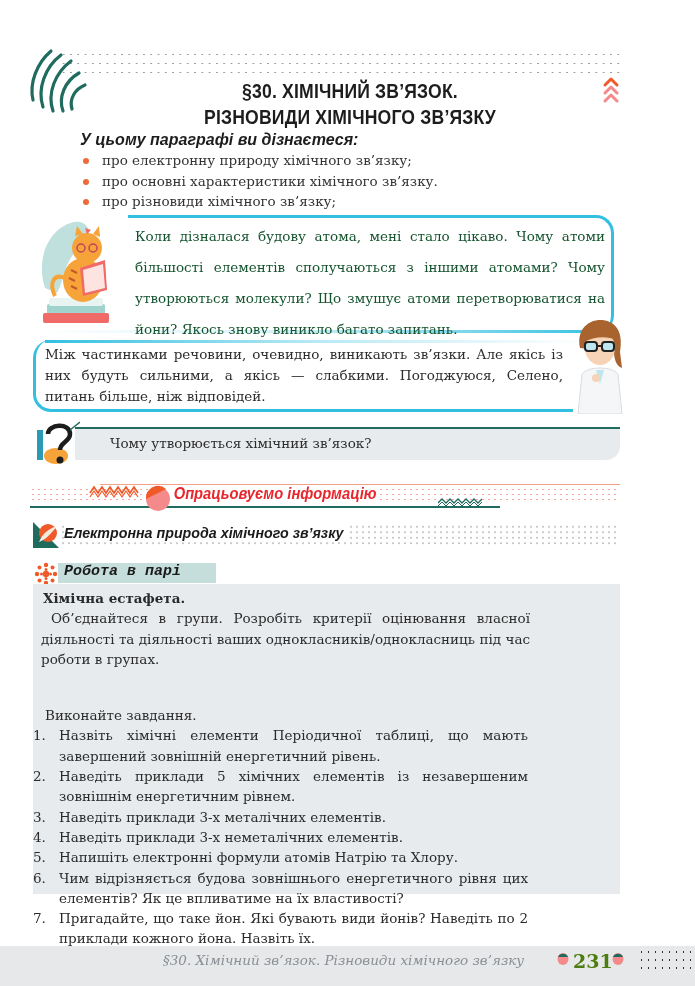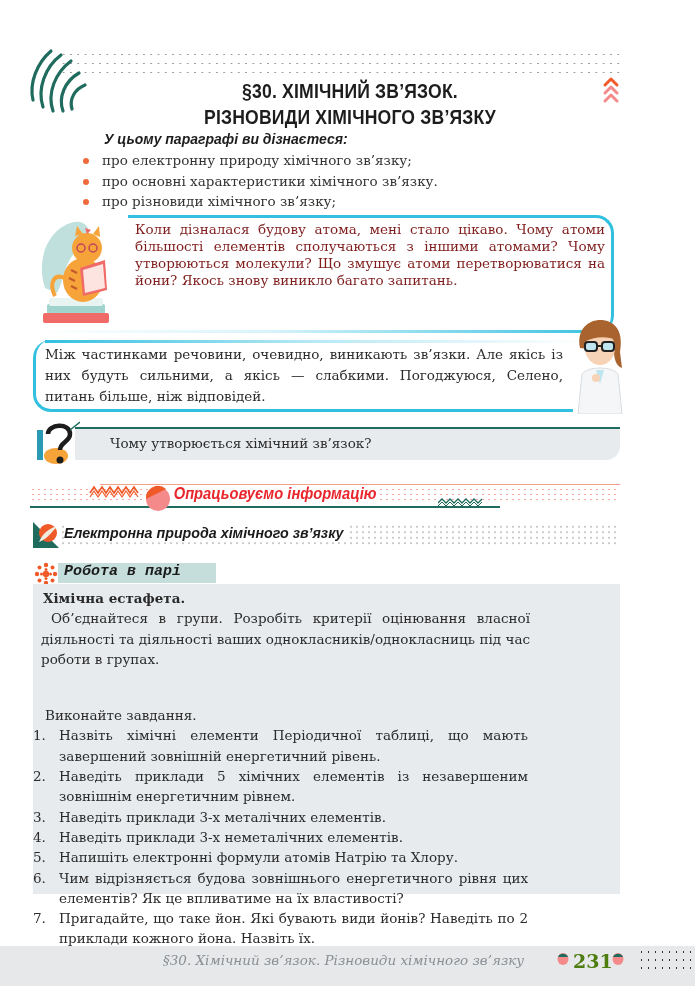--- a/index.html
+++ b/index.html
@@ -18,21 +18,21 @@
     position: absolute; left: 130px; top: 78px; width: 440px; text-align: center;
     font-family: "Liberation Sans", sans-serif; font-weight: bold; font-size: 20px;
     line-height: 26px; color: #1d1d1d; transform: scaleX(0.88); transform-origin: center;
     letter-spacing: 0.2px;
   }
   .chev { position: absolute; left: 600px; top: 76px; width: 22px; height: 30px; }
 
   .learn-head {
     position: absolute; left: 80px; top: 131px;
     font-family: "Liberation Sans", sans-serif; font-weight: bold; font-style: italic;
-    font-size: 14px; color: #1d1d1d; margin-left: 24px;
+    font-size: 16px; color: #1d1d1d;
   }
   .learn-list { position: absolute; left: 80px; top: 150px; list-style: none; }
   .learn-list li {
     font-size: 13.5px; line-height: 20.5px; color: #333; position: relative; padding-left: 22px;
   }
   .learn-list li::before {
     content: ""; position: absolute; left: 3px; top: 8px; width: 6px; height: 6px;
     border-radius: 50%; background: #ef6a3a;
   }
 
@@ -40,21 +40,21 @@
   .bubble1 {
     position: absolute; left: 128px; top: 215px; width: 486px; height: 118px;
     border: 3px solid #33c0e0; border-left: none; border-bottom: none; border-radius: 0 18px 18px 0;
   }
   .bubble1-bottom {
     position: absolute; left: 40px; top: 330px; width: 575px; height: 3px;
     background: linear-gradient(90deg, rgba(51,192,224,0) 0%, #d7f3fa 40%, #33c0e0 100%);
   }
   .text1 {
     position: absolute; left: 135px; top: 221px; width: 470px;
-    font-size: 13.5px; line-height: 17px; text-align: justify; color: #7f1d1d;
+    font-size: 13.5px; line-height: 31px; text-align: justify; color: #14532d;
   }
   .bubble2 {
     position: absolute; left: 33px; top: 340px; width: 540px; height: 72px;
     border: 3px solid #33c0e0; border-right: none; border-top: none; border-radius: 18px 0 0 18px;
   }
   .bubble2-top {
     position: absolute; left: 45px; top: 340px; width: 540px; height: 3px;
     background: linear-gradient(90deg, #33c0e0 0%, #b8e9f5 50%, rgba(51,192,224,0) 100%);
   }
   .text2 {

